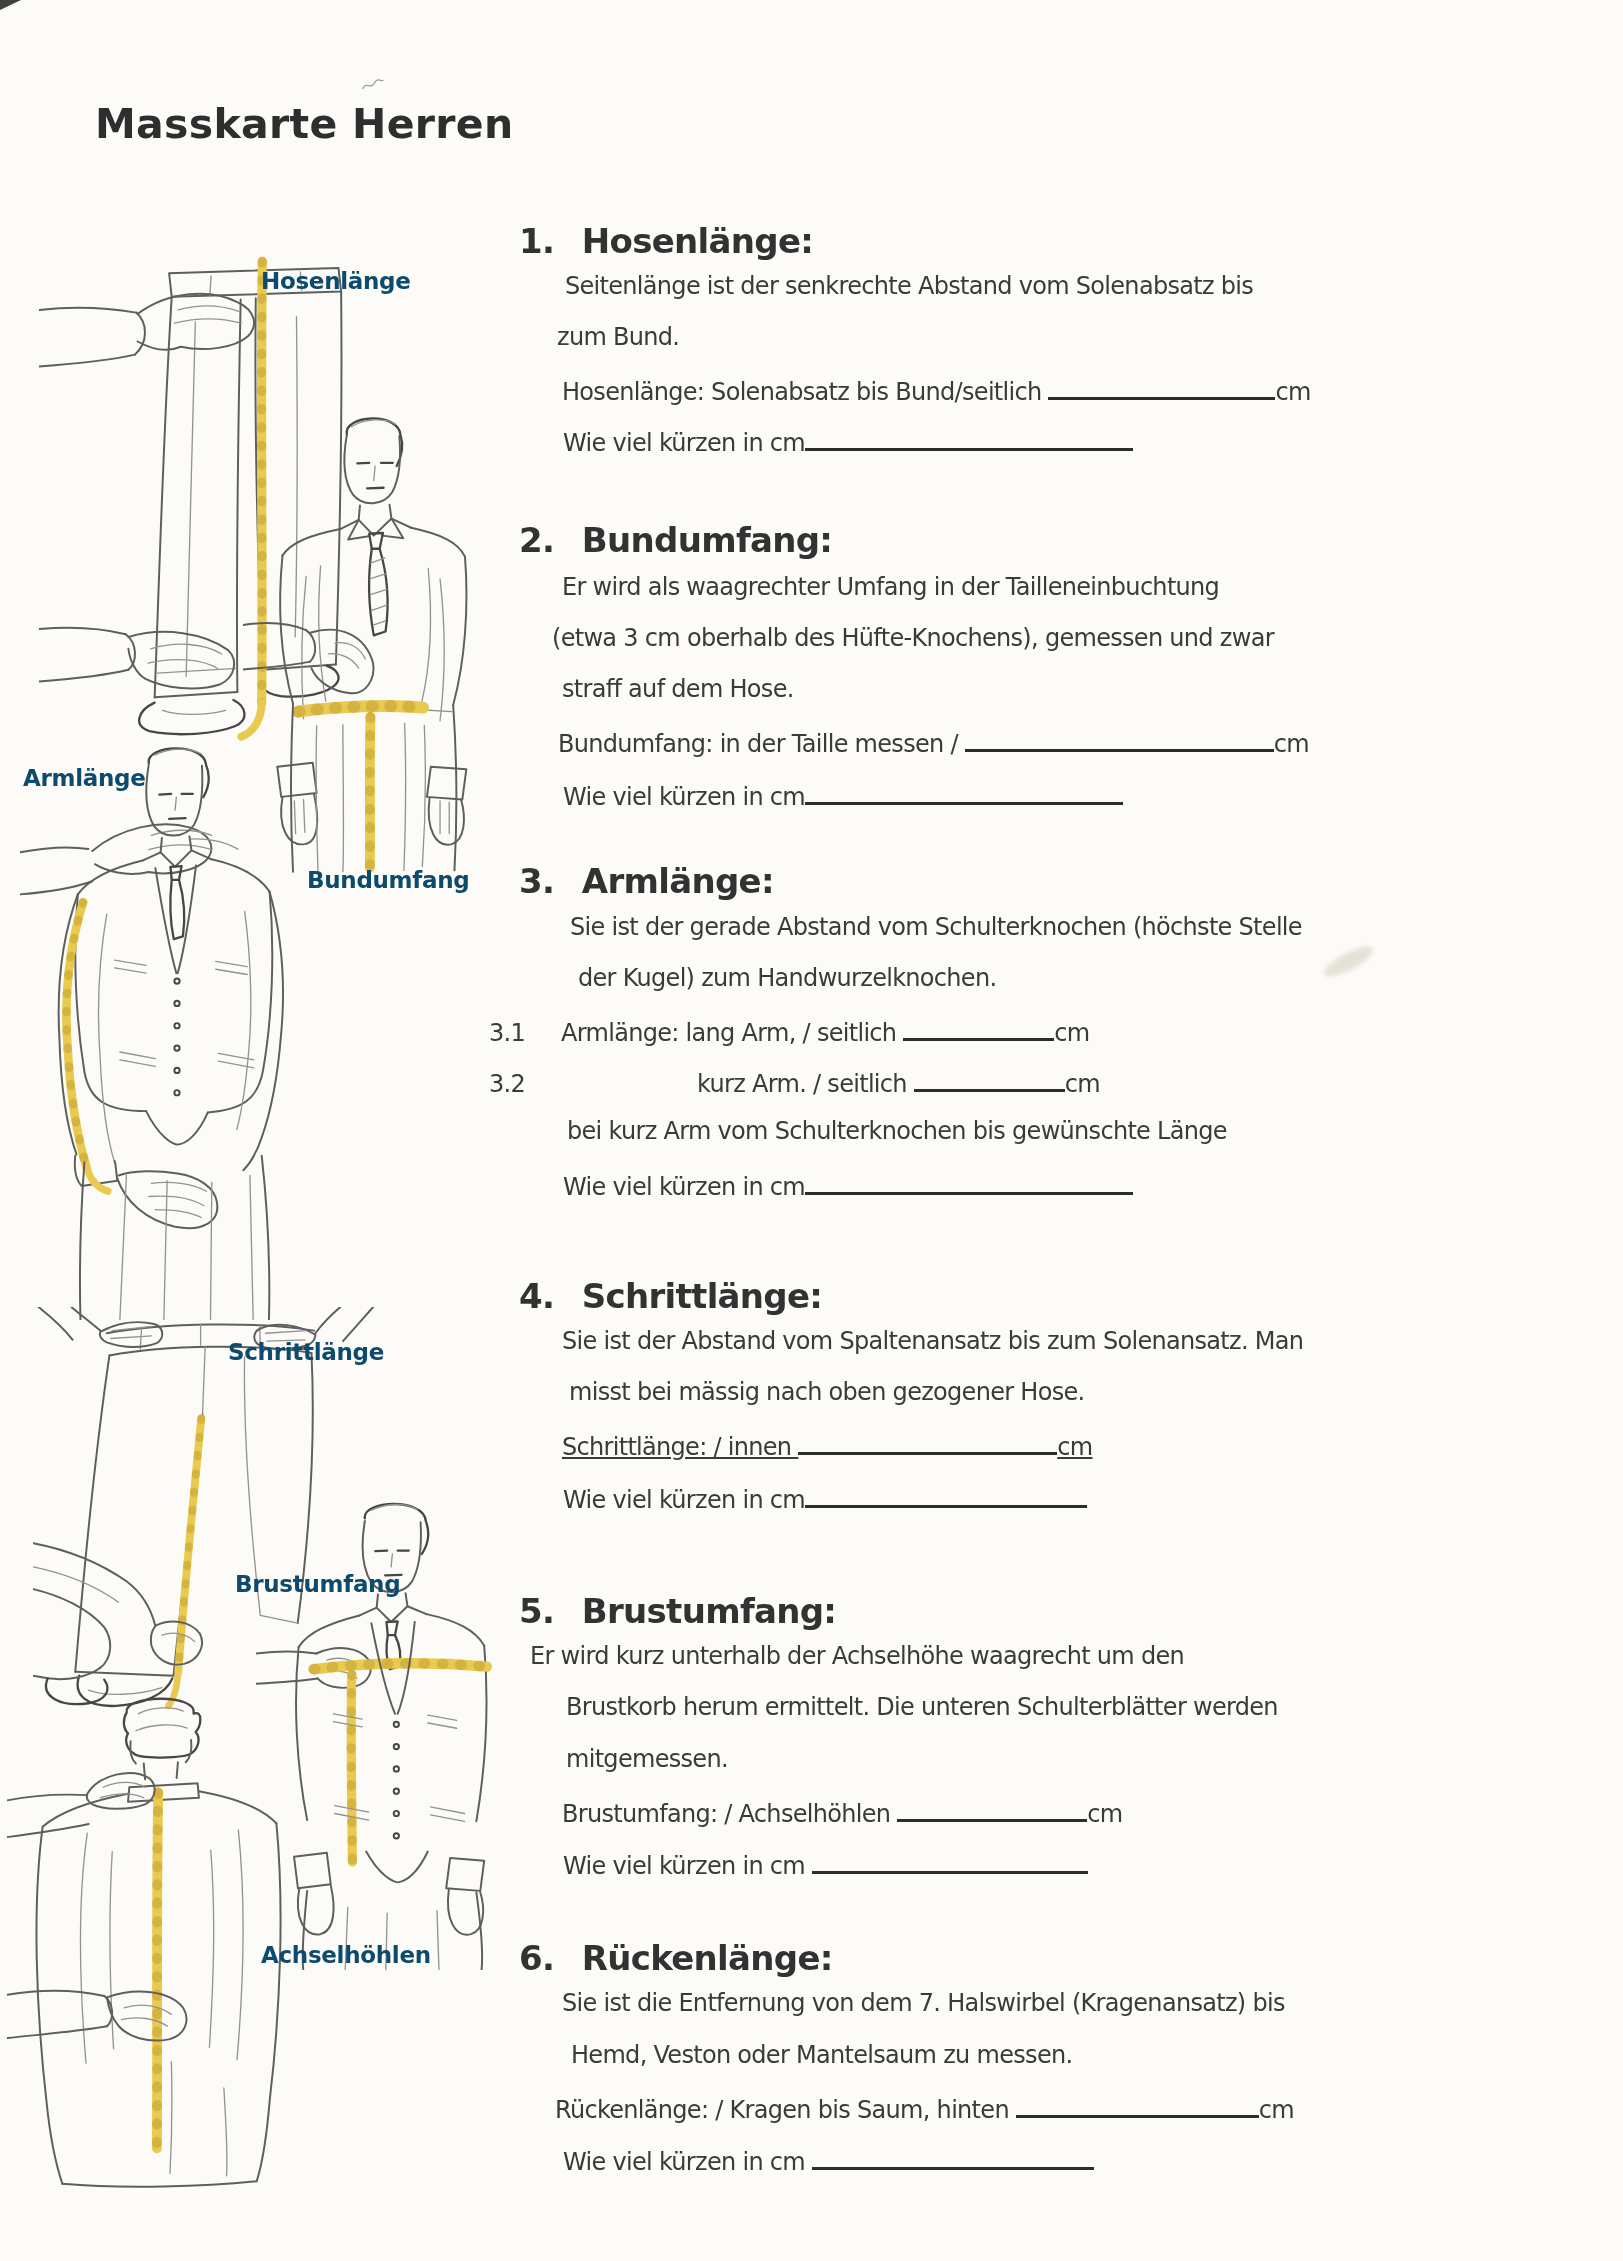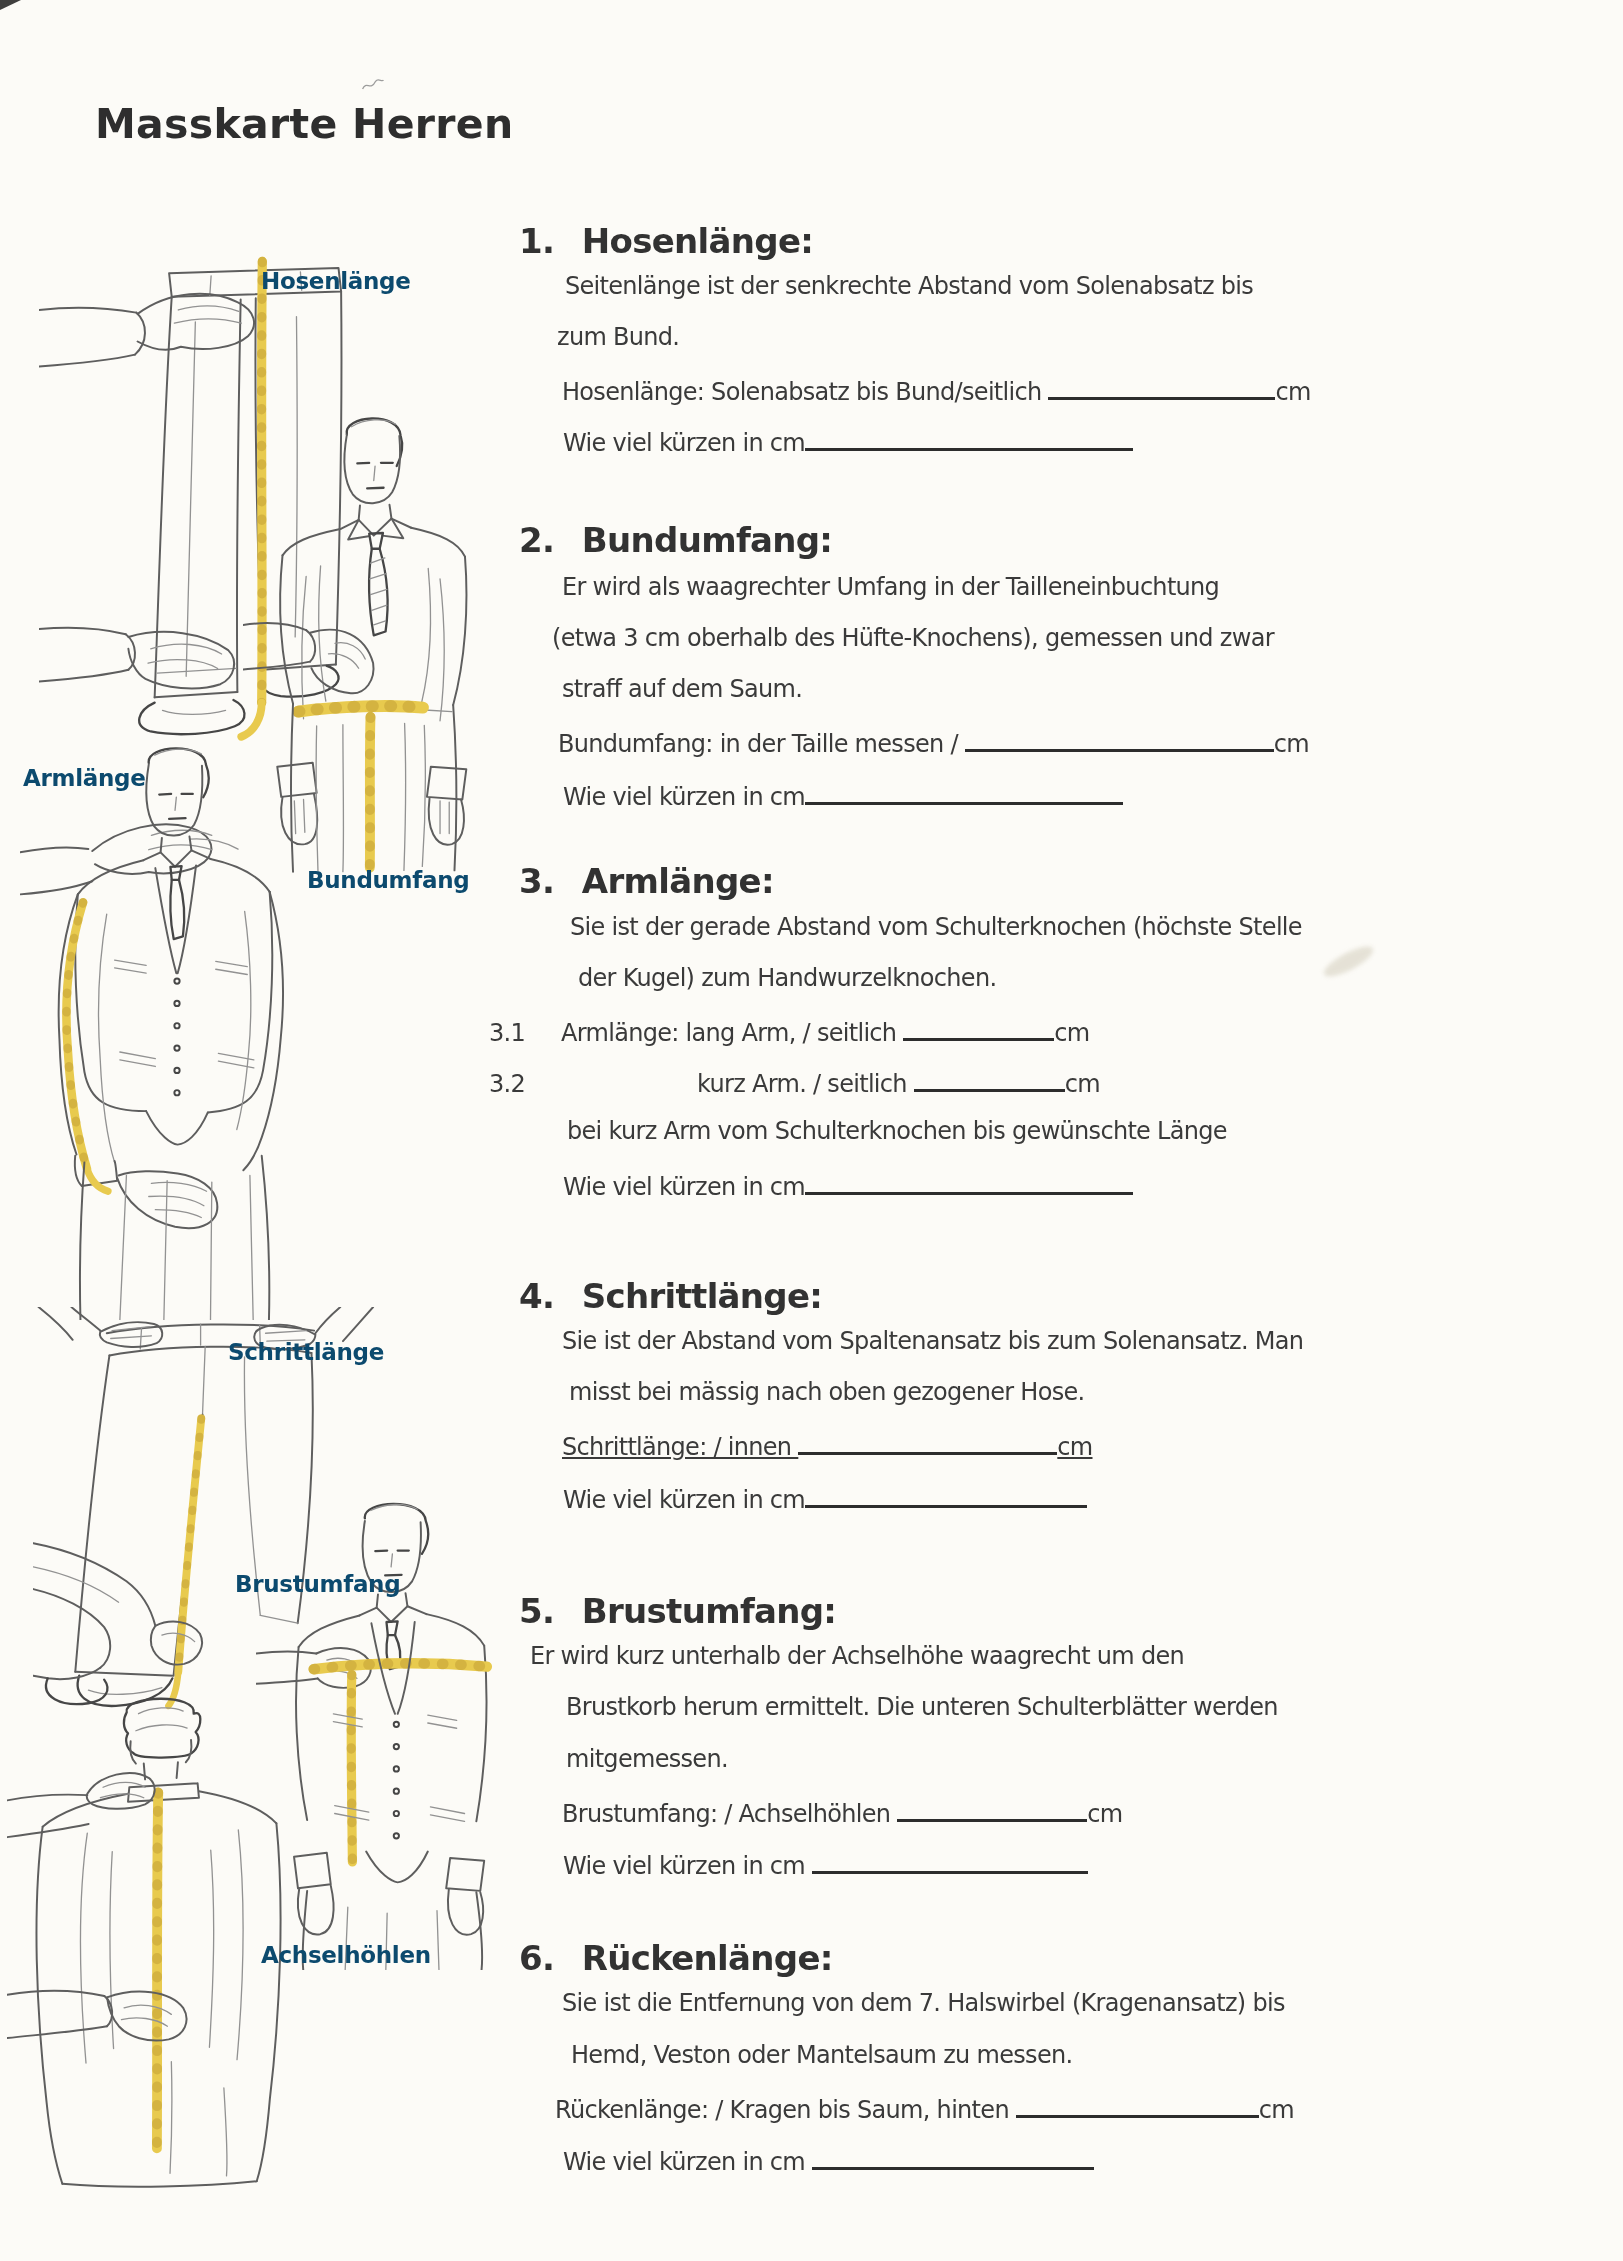--- a/index.html
+++ b/index.html
@@ -266,21 +266,21 @@
       <div class="line bold" style="left: 519px; top: 221px;"><span class="t">1.</span><span class="gap" style="width: 27.6px;"></span><span class="t">Hosenlänge:</span></div>
       <div class="line" style="left: 565px; top: 272px;"><span class="t">Seitenlänge ist der senkrechte Abstand vom Solenabsatz bis</span></div>
       <div class="line" style="left: 557px; top: 323px;"><span class="t">zum Bund.</span></div>
       <div class="line" style="left: 562px; top: 374px;"><span class="t">Hosenlänge: Solenabsatz bis Bund/seitlich </span><span class="blank" style="width: 227px;"></span><span class="t">cm</span></div>
       <div class="line" style="left: 563px; top: 425px;"><span class="t">Wie viel kürzen in cm</span><span class="blank" style="width: 328px;"></span></div>
     </div>
     <div>
       <div class="line bold" style="left: 519px; top: 520px;"><span class="t">2.</span><span class="gap" style="width: 27.6px;"></span><span class="t">Bundumfang:</span></div>
       <div class="line" style="left: 562px; top: 573px;"><span class="t">Er wird als waagrechter Umfang in der Tailleneinbuchtung</span></div>
       <div class="line" style="left: 552px; top: 624px;"><span class="t">(etwa 3 cm oberhalb des Hüfte-Knochens), gemessen und zwar</span></div>
-      <div class="line" style="left: 562px; top: 675px;"><span class="t">straff auf dem Saum.</span></div>
+      <div class="line" style="left: 562px; top: 675px;"><span class="t">straff auf dem Hose.</span></div>
       <div class="line" style="left: 558px; top: 726px;"><span class="t">Bundumfang: in der Taille messen / </span><span class="blank" style="width: 309px;"></span><span class="t">cm</span></div>
       <div class="line" style="left: 563px; top: 779px;"><span class="t">Wie viel kürzen in cm</span><span class="blank" style="width: 318px;"></span></div>
     </div>
     <div>
       <div class="line bold" style="left: 519px; top: 861px;"><span class="t">3.</span><span class="gap" style="width: 27.6px;"></span><span class="t">Armlänge:</span></div>
       <div class="line" style="left: 570px; top: 913px;"><span class="t">Sie ist der gerade Abstand vom Schulterknochen (höchste Stelle</span></div>
       <div class="line" style="left: 578px; top: 964px;"><span class="t">der Kugel) zum Handwurzelknochen.</span></div>
       <div class="line" style="left: 489px; top: 1015px;"><span class="t">3.1</span><span class="gap" style="width: 36px;"></span><span class="t">Armlänge: lang Arm, / seitlich </span><span class="blank" style="width: 151px;"></span><span class="t">cm</span></div>
       <div class="line" style="left: 489px; top: 1066px;"><span class="t">3.2</span><span class="gap" style="width: 172px;"></span><span class="t">kurz Arm. / seitlich </span><span class="blank" style="width: 151px;"></span><span class="t">cm</span></div>
       <div class="line" style="left: 567px; top: 1117px;"><span class="t">bei kurz Arm vom Schulterknochen bis gewünschte Länge</span></div>

